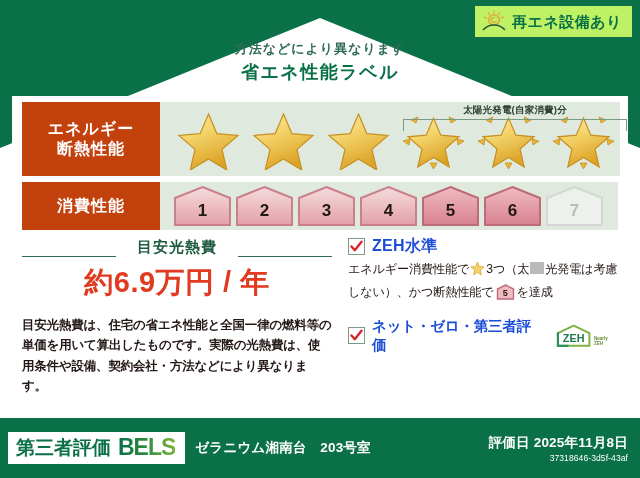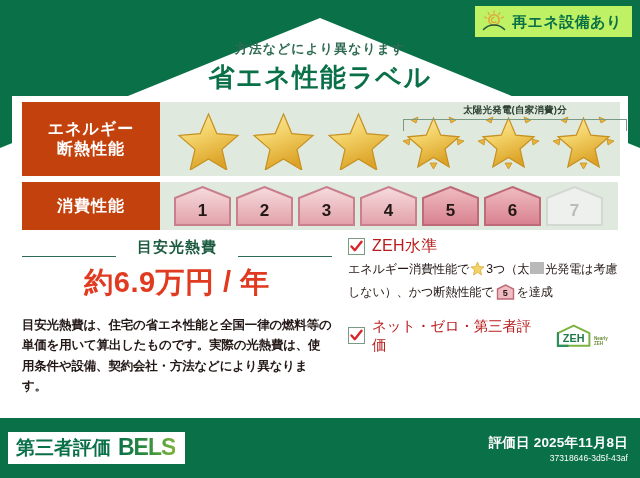--- a/index.html
+++ b/index.html
@@ -48,21 +48,21 @@
   
   .title-wrap {
     position: absolute; left: 0; right: 0; top: 40px;
     text-align: center; z-index: 5;
   }
   .title-sub {
     font-size: 13px; font-weight: bold; color: #2f6b52;
     letter-spacing: 1px; margin-bottom: 2px;
   }
   .title-main {
-    font-size: 26px; font-weight: bold; color: #0a7048;
+    font-size: 18px; font-weight: bold; color: #0a7048;
     letter-spacing: 1.5px;
   }
 
   
   .card {
     position: absolute;
     left: 12px; top: 96px; width: 616px; height: 322px;
     background: #ffffff;
     z-index: 5;
     padding: 6px 10px 0 10px;
@@ -165,21 +165,21 @@
   .zeh-head {
     display: flex; align-items: center; gap: 7px;
   }
   .chk {
     width: 17px; height: 17px; flex: 0 0 17px;
     border: 1.5px solid #7a9a86; background: #fff;
     position: relative;
   }
   .chk svg { position: absolute; left: 1px; top: 1px; }
   .zeh-title {
-    font-size: 16px; font-weight: normal; color: #b91c1c;
+    font-size: 16px; font-weight: bold; color: #1d4ed8;
     letter-spacing: .3px;
   }
   .zeh-title.small { font-size: 14.5px; letter-spacing: -.2px; }
   .zeh-desc {
     margin-top: 3px;
     font-size: 12.2px; color: #231815; line-height: 1.62;
     letter-spacing: -.2px;
   }
   .inline-star { display:inline-block; vertical-align: -3px; margin: 0 1px; }
   .inline-house { display:inline-block; vertical-align: -4px; margin: 0 2px; position: relative; }
@@ -463,19 +463,20 @@
 
       </div>
     </div>
   </div>
 
   <div class="footer">
     <div class="bels-box">
       <span class="bels-jp">第三者評価</span>
       <span class="bels-en">BELS</span>
     </div>
+    <div class="bldg-name">ゼラニウム湘南台　203号室</div>
     <div class="foot-right">
       <div class="eval-date">評価日 2025年11月8日</div>
       <div class="eval-id">37318646-3d5f-43af</div>
     </div>
   </div>
 
 </div>
 
 </body></html>

